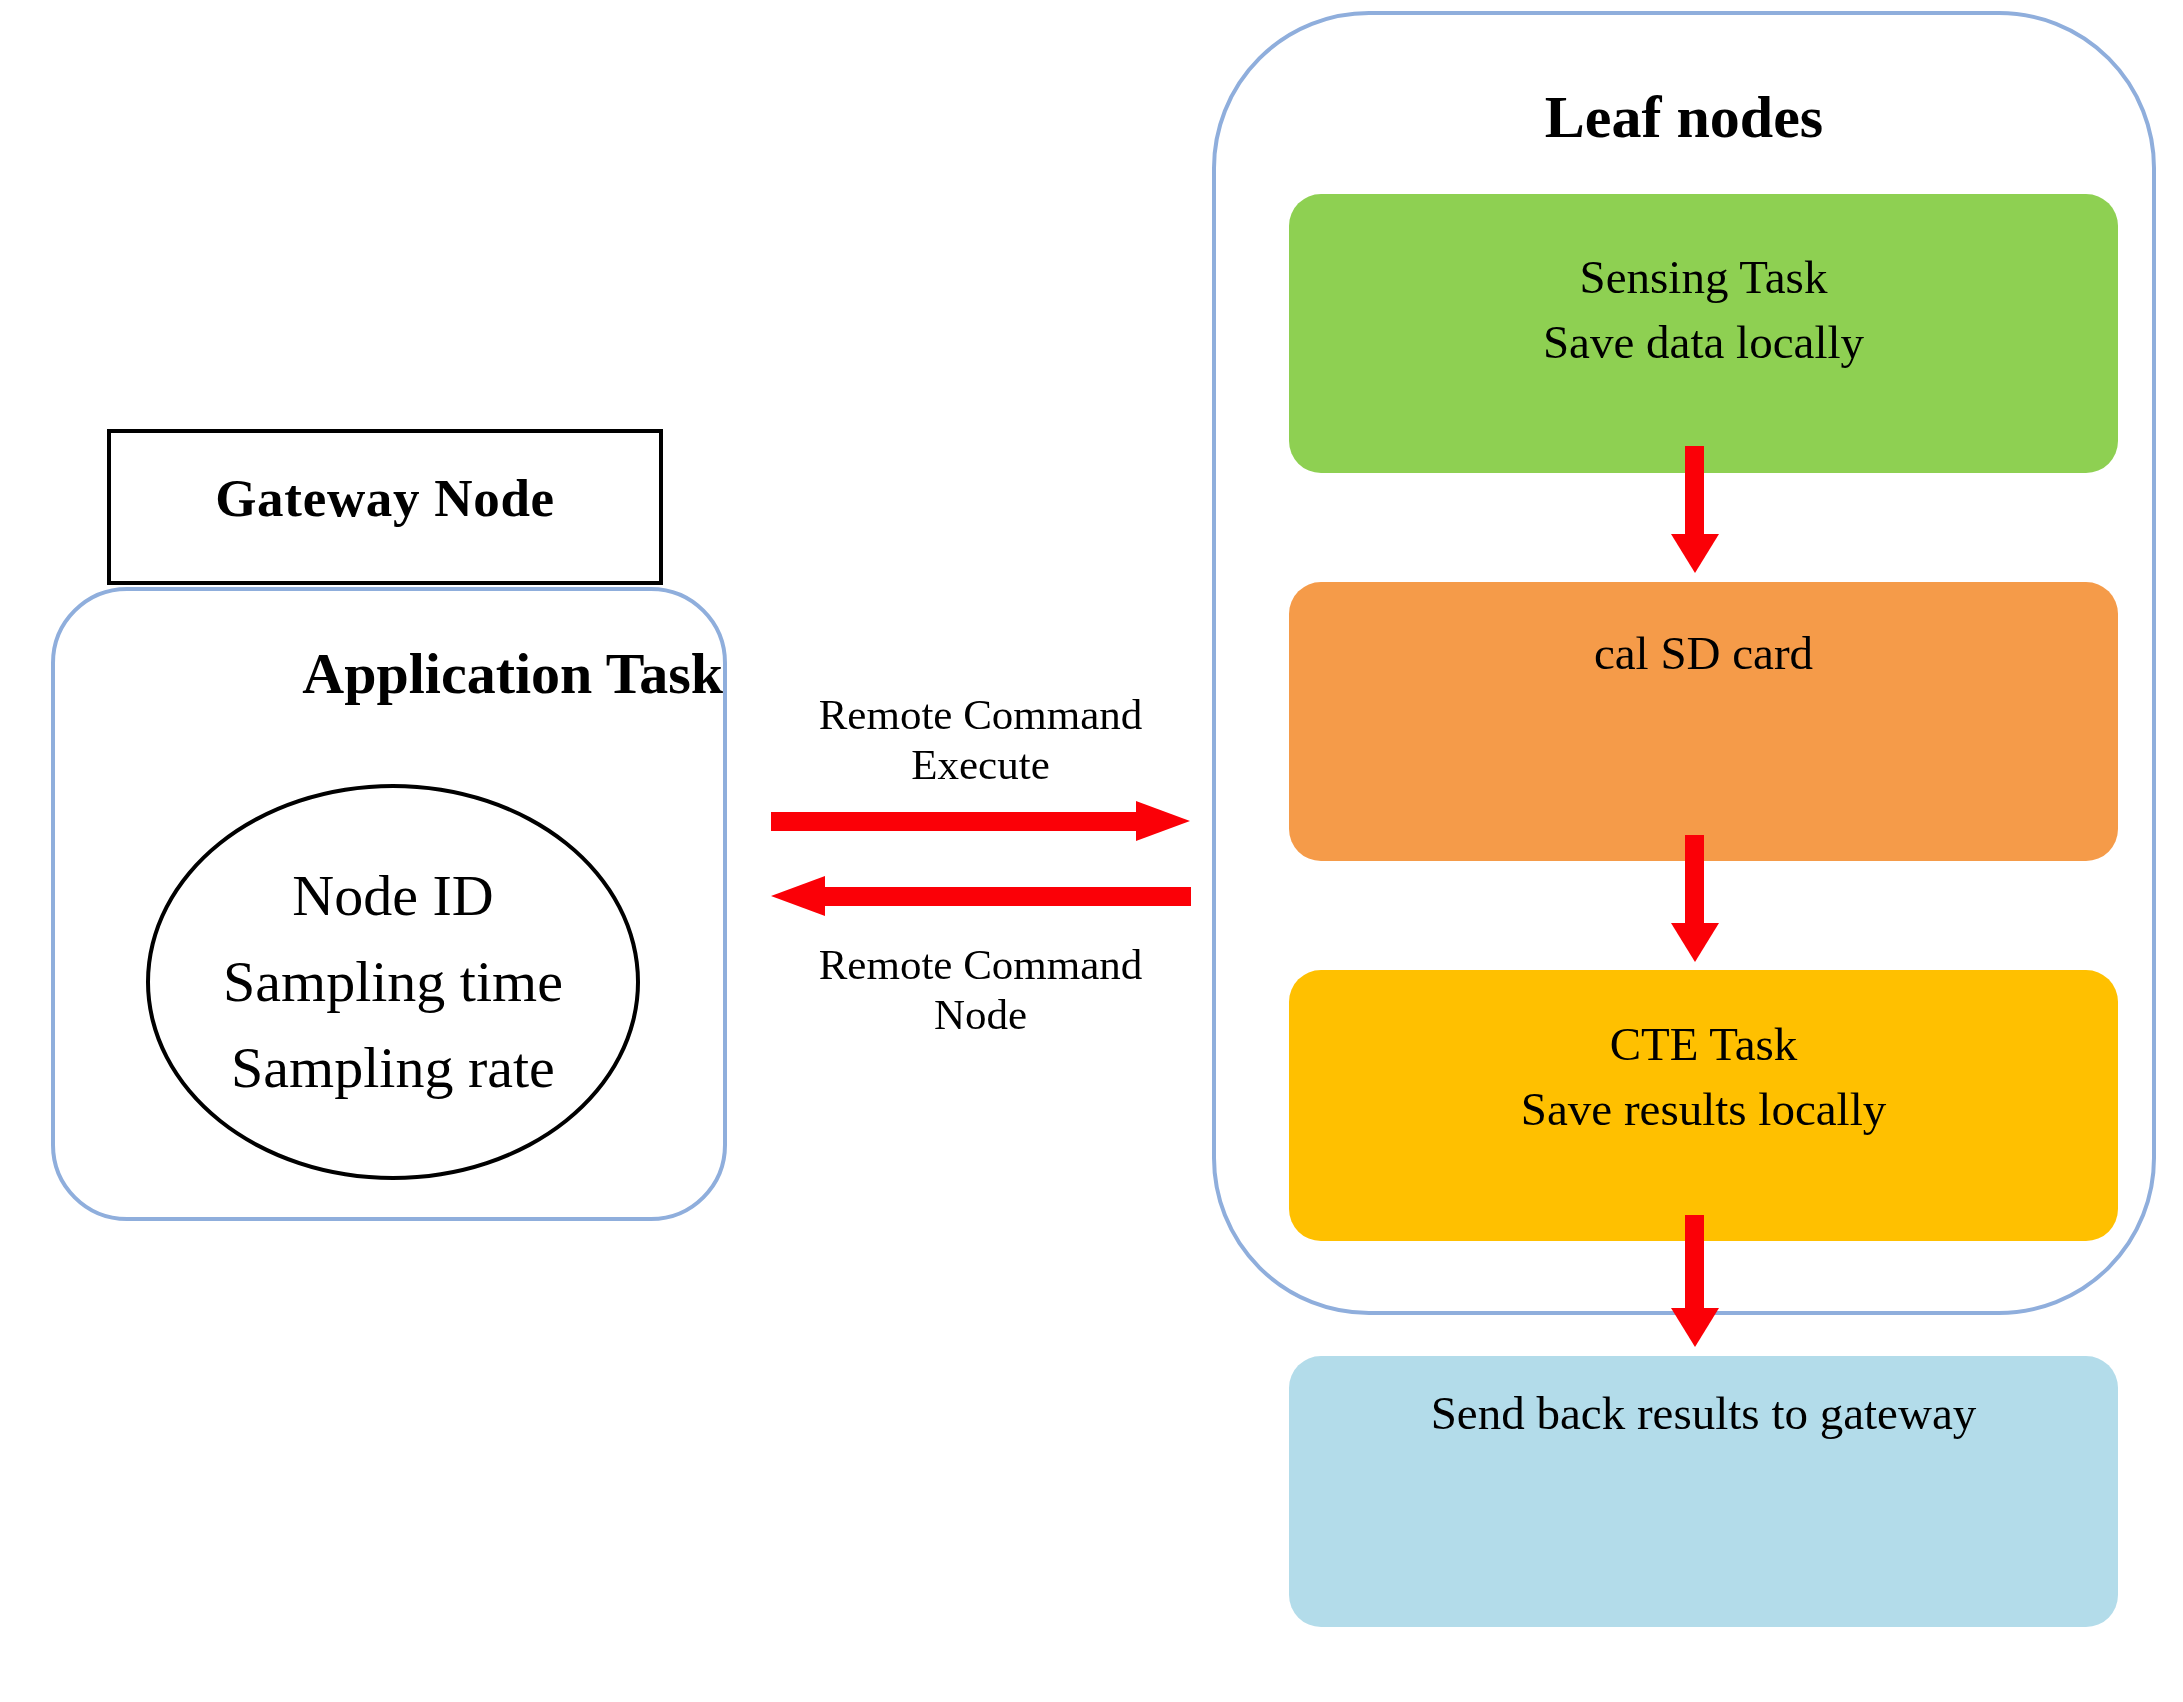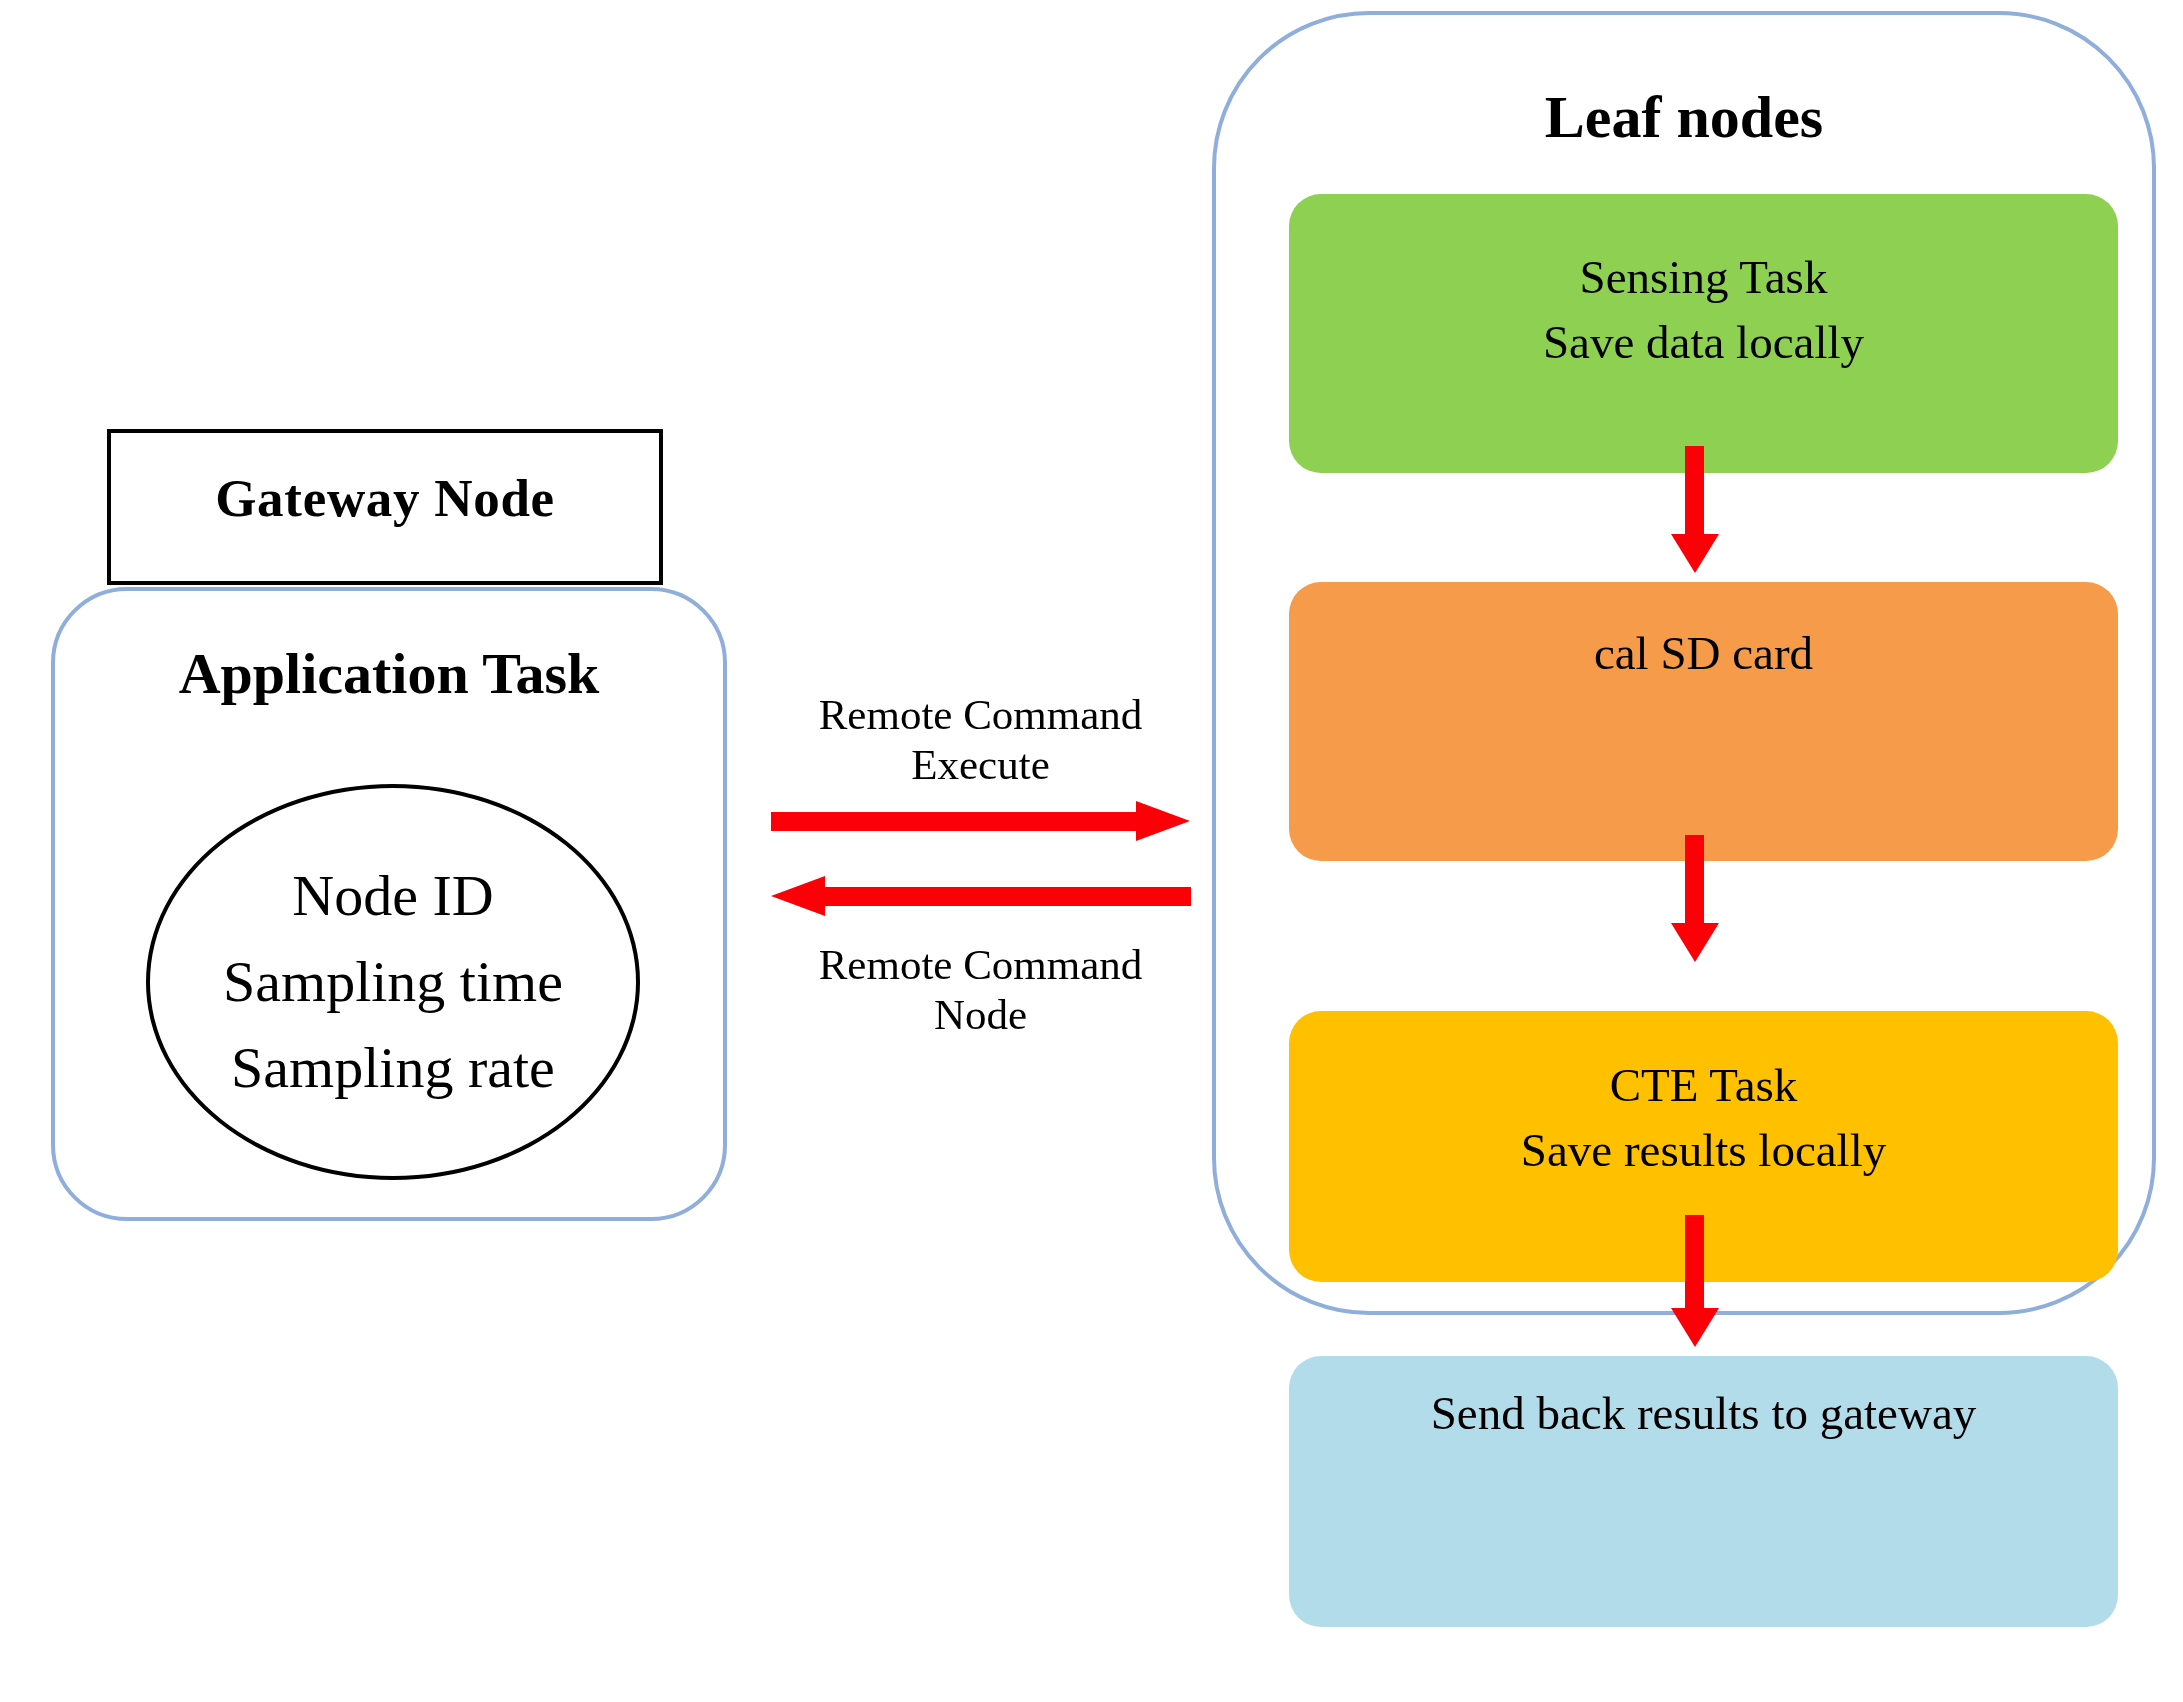--- a/index.html
+++ b/index.html
@@ -55,21 +55,21 @@
     border-radius: 76px;
     box-sizing: border-box;
     background: #ffffff;
     z-index: 2;
   }
   .app-task-title {
     position: absolute;
     left: 0;
     top: 49px;
     width: 100%;
-    text-align: center;
+    text-align: right;
     font-size: 58px;
     font-weight: bold;
     white-space: nowrap;
   }
 
   .node-ellipse {
     position: absolute;
     left: 91px;
     top: 193px;
     width: 494px;
@@ -168,21 +168,21 @@
   .step-box .line {
     display: block;
     text-align: center;
     font-size: 47px;
     line-height: 1.38;
     white-space: nowrap;
   }
 
   #step-sensing  { top: 179px;  height: 279px; background: #8ED052; padding-top: 51px; }
   #step-read     { top: 567px;  height: 279px; background: #F59B49; padding-top: 39px; }
-  #step-cte      { top: 955px; height: 271px; background: #FFC000; padding-top: 42px; margin-top: 41px; }
+  #step-cte      { top: 955px; height: 271px; background: #FFC000; padding-top: 42px; }
   #step-send     { top: 1341px; height: 271px; background: #B3DCEA; padding-top: 25px; }
 
   .v-arrow {
     position: absolute;
     left: 1671px;
     width: 47px;
     z-index: 5;
   }
   .v-arrow .shaft {
     position: absolute;

